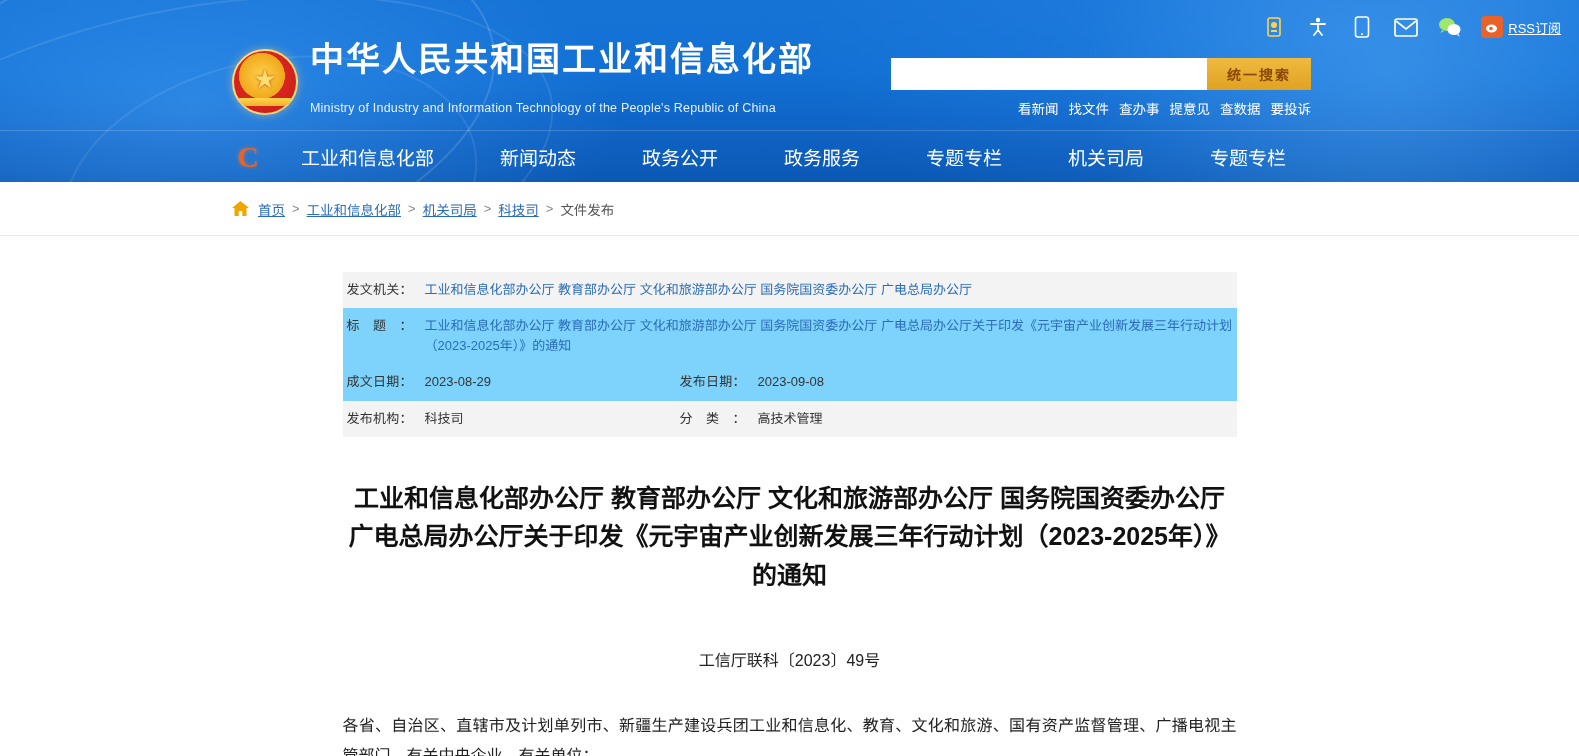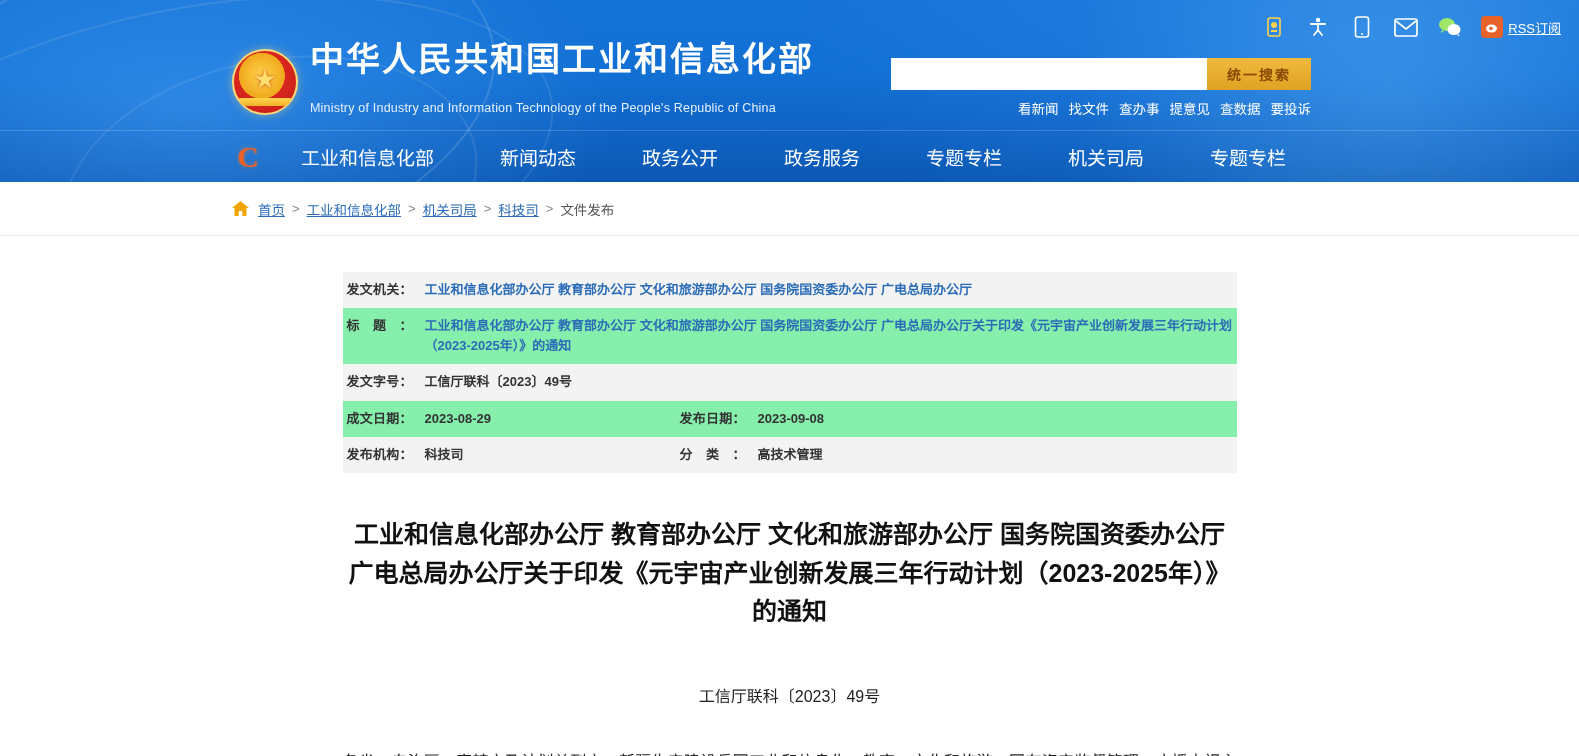--- a/index.html
+++ b/index.html
@@ -150,23 +150,23 @@
   .crumb-sep { color: #888; margin: 0 7px; font-size: 13px; }
 
   
   .content { padding: 0 0 24px 0; }
   .meta-table {
     width: 894px; margin: 36px auto 0 auto;
     border-collapse: collapse;
     font-size: 13px; color: #333;
   }
   .meta-table tr { background: #f3f3f3; }
-  .meta-table tr.alt { background: #86efac; }
+  .meta-table tr.alt { background: #7dd3fc; }
   .meta-table td {
-    padding: 8px 4px; vertical-align: top; line-height: 1.55; font-weight: bold;
+    padding: 8px 4px; vertical-align: top; line-height: 1.55;
   }
   .meta-label {
     width: 78px; text-align: justify; text-align-last: justify;
     color: #333; padding-right: 8px !important; padding-left: 4px !important;
     white-space: nowrap;
   }
   .meta-link { color: #2b6cb8; }
   .half-label { width: 78px; }
 
   
@@ -300,24 +300,20 @@
     <table class="meta-table">
       <tbody>
           <tr>
         <td class="meta-label">发文机关：</td>
         <td class="meta-link" colspan="3">工业和信息化部办公厅 教育部办公厅 文化和旅游部办公厅 国务院国资委办公厅 广电总局办公厅</td>
       </tr>
       <tr class="alt">
         <td class="meta-label">标题：</td>
         <td class="meta-link" colspan="3">工业和信息化部办公厅 教育部办公厅 文化和旅游部办公厅 国务院国资委办公厅 广电总局办公厅关于印发《元宇宙产业创新发展三年行动计划（2023-2025年）》的通知</td>
       </tr>
-      <tr>
-        <td class="meta-label">发文字号：</td>
-        <td colspan="3">工信厅联科〔2023〕49号</td>
-      </tr>
       <tr class="alt">
         <td class="meta-label">成文日期：</td>
         <td style="width:255px">2023-08-29</td>
         <td class="meta-label half-label">发布日期：</td>
         <td>2023-09-08</td>
       </tr>
       <tr>
         <td class="meta-label">发布机构：</td>
         <td>科技司</td>
         <td class="meta-label half-label">分类：</td>

